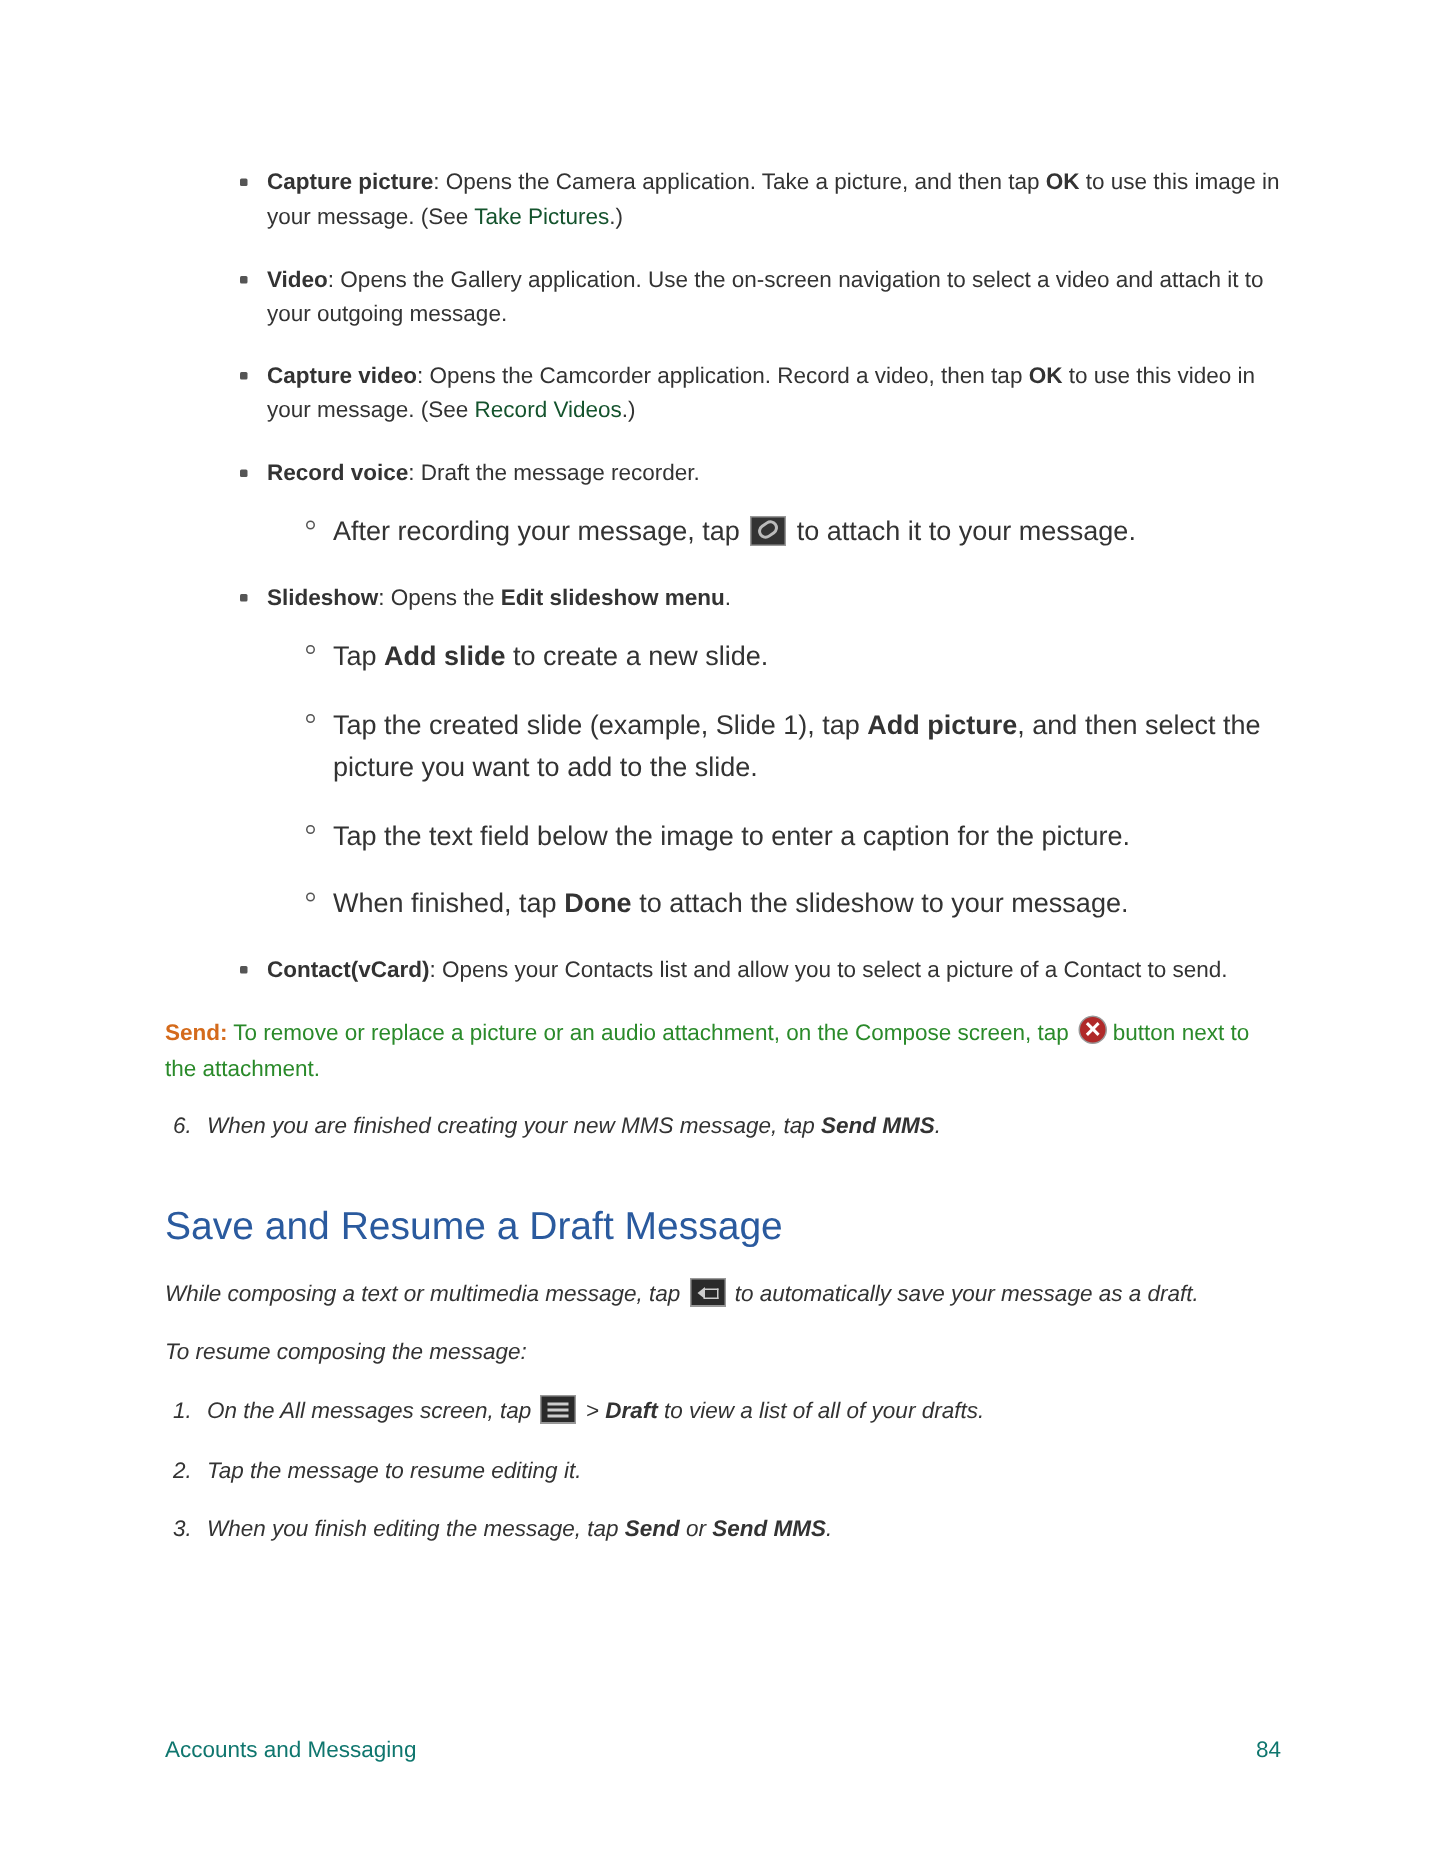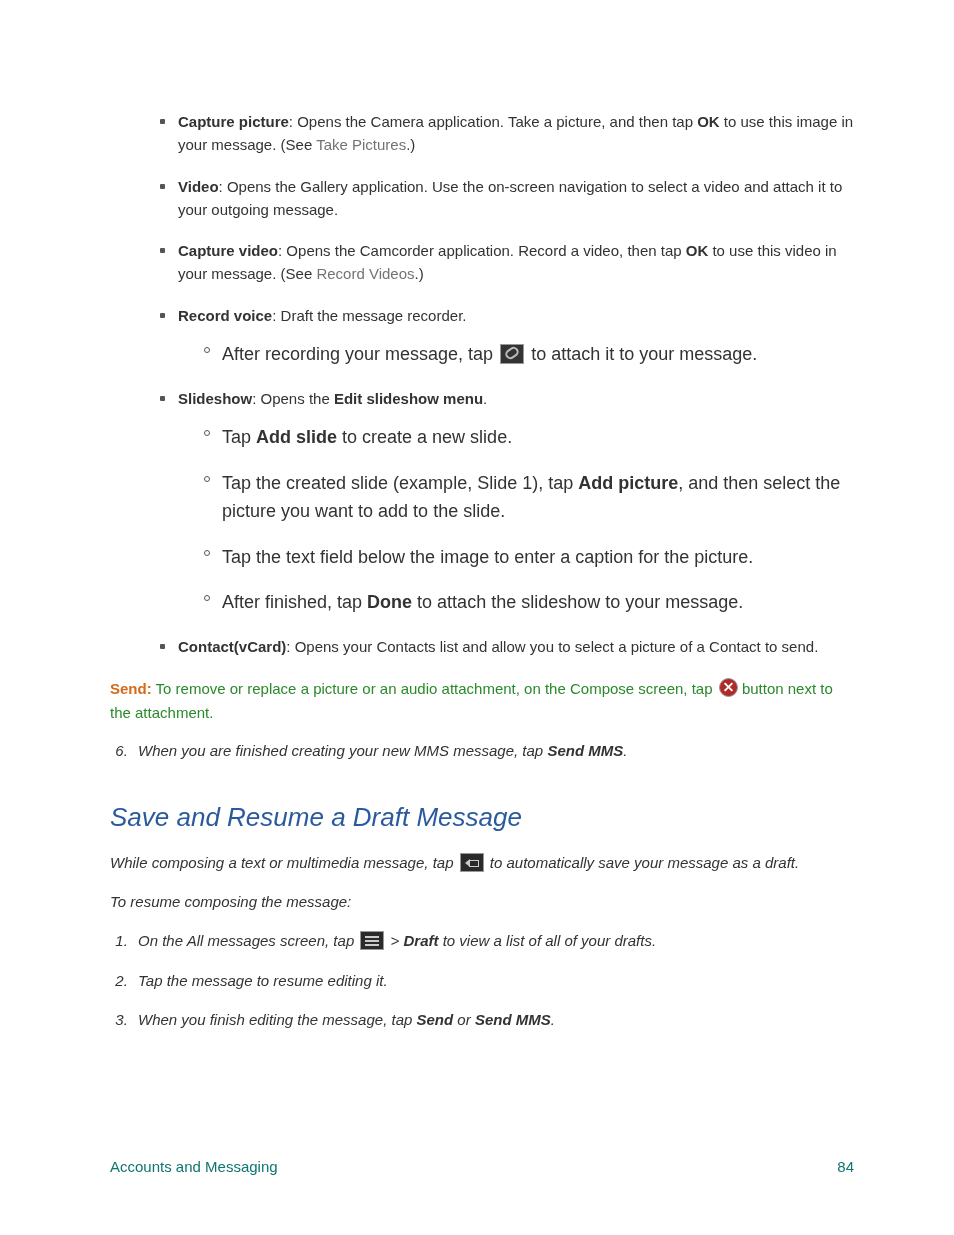--- a/index.html
+++ b/index.html
@@ -56,21 +56,21 @@
     position: absolute;
     left: 0;
     top: 6px;
     width: 6px;
     height: 6px;
     border: 1px solid #555;
     border-radius: 50%;
     box-sizing: border-box;
   }
   .link {
-    color: #737373;
+    color: #14532d;
   }
   .note {
     margin: 8px 0 14px 0;
     font-size: 15px;
     line-height: 1.6;
     color: #2a8a2a;
   }
   .note .label {
     color: #d46a1b;
     font-weight: bold;
@@ -81,21 +81,20 @@
   }
   ol.steps > li {
     font-size: 15px;
     line-height: 1.55;
     padding-left: 6px;
     margin-bottom: 16px;
     font-style: italic;
   }
   h2.section {
     font-family: Arial, Helvetica, sans-serif;
-    font-style: italic;
     font-weight: normal;
     color: #2a5a9e;
     font-size: 26px;
     margin: 40px 0 18px 0;
   }
   p.body {
     font-size: 15px;
     line-height: 1.55;
     margin: 0 0 16px 0;
     font-style: italic;
@@ -234,21 +233,21 @@
         <li>
           <span>Tap </span><strong>Add slide</strong><span> to create a new slide.</span>
         </li>
         <li>
           <span>Tap the created slide (example, Slide 1), tap </span><strong>Add picture</strong><span>, and then select the picture you want to add to the slide.</span>
         </li>
         <li>
           <span>Tap the text field below the image to enter a caption for the picture.</span>
         </li>
         <li>
-          <span>After finished, tap </span><strong>Done</strong><span> to attach the slideshow to your message.</span>
+          <span>When finished, tap </span><strong>Done</strong><span> to attach the slideshow to your message.</span>
         </li>
       </ul>
     </li>
 
     <li>
       <strong>Contact(vCard)</strong><span>: Opens your Contacts list and allow you to select a picture of a Contact to send.</span>
     </li>
 
   </ul>
 

